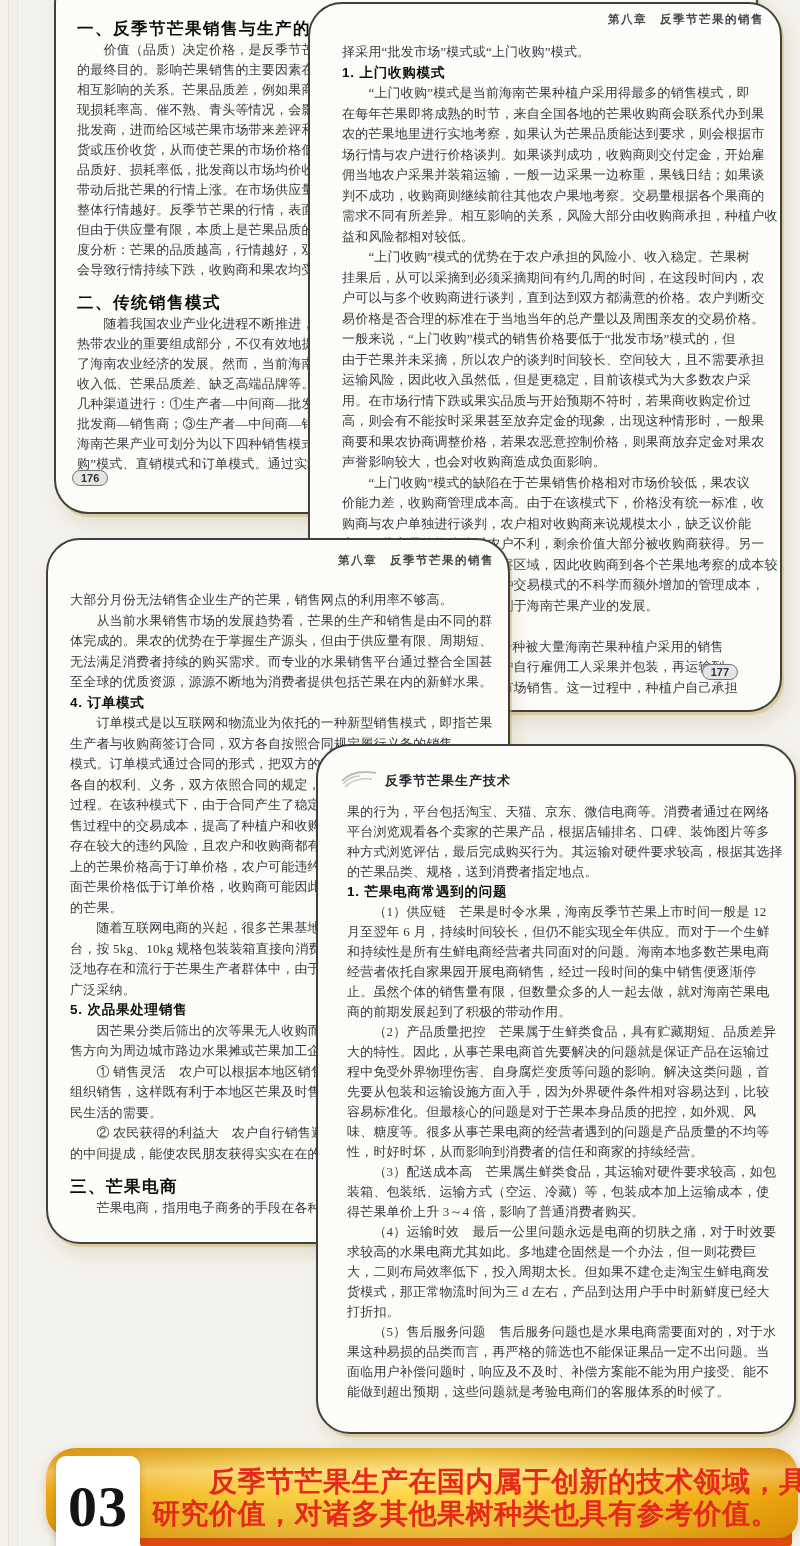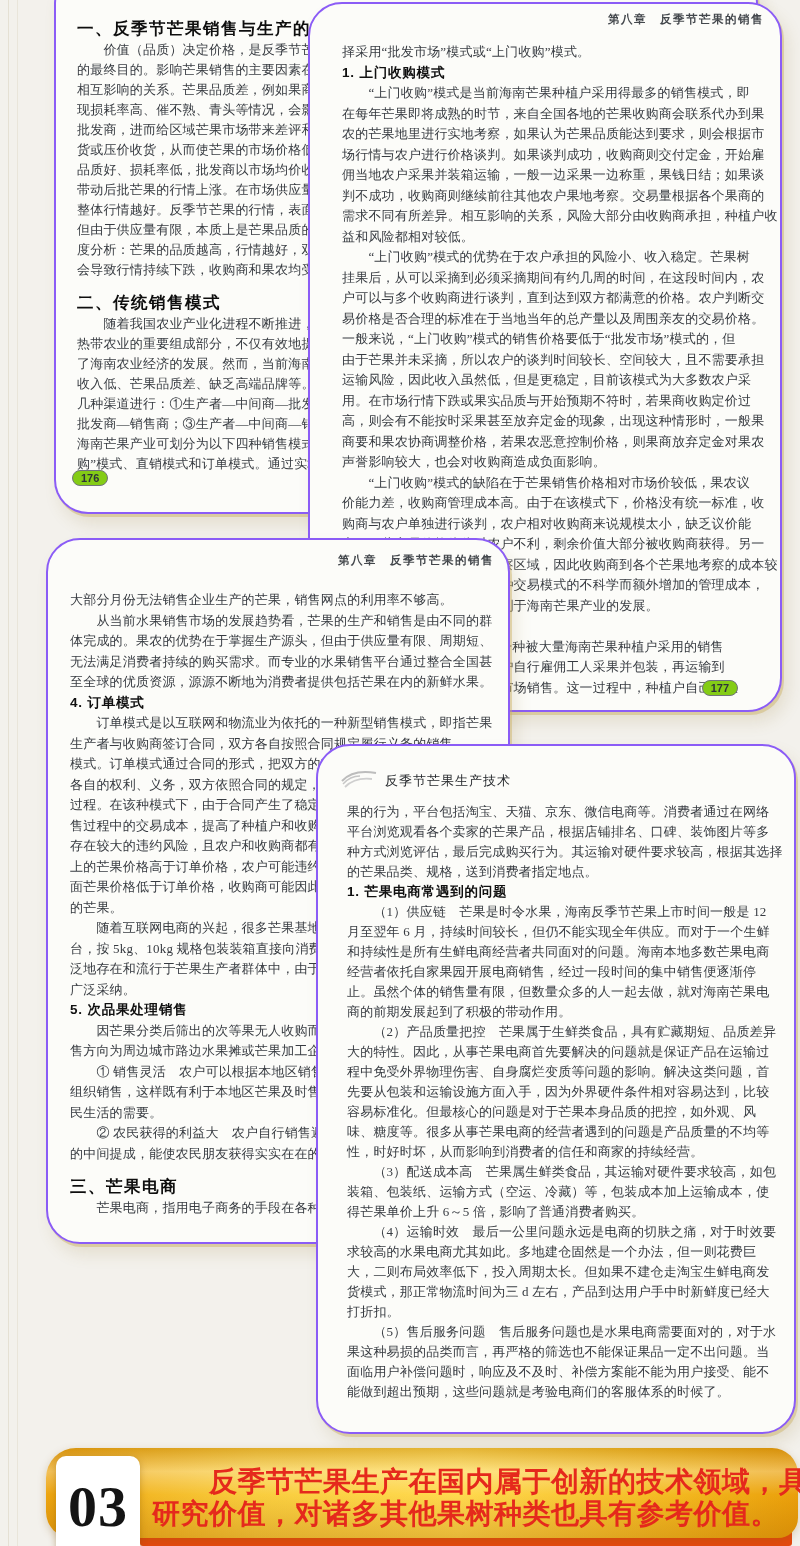--- a/index.html
+++ b/index.html
@@ -7,21 +7,21 @@
     position:relative;width:800px;height:1546px;overflow:hidden;
     background:#f3f1ec;
     font-family:"Liberation Serif","DejaVu Serif",serif;
   }
   body::before{ 
     content:"";position:absolute;left:8px;top:0;width:8px;height:100%;
     border-left:1px solid rgba(205,195,165,.35);border-right:1px solid rgba(205,195,165,.25);
   }
   .page{
     position:absolute;background:#fcfcf9;
-    border:2px solid #8b5cf6;border-radius:34px;
+    border:2px solid #404040;border-radius:34px;
     box-shadow:2px 3px 0 rgba(204,178,98,.45), 6px 10px 16px rgba(150,125,55,.16);
     overflow:hidden;
   }
   #page1{left:54px;top:-30px;width:700px;height:542px;z-index:1;border-top:none;}
   #page2{left:308px;top:2px;width:470px;height:706px;z-index:2;}
   #page3{left:46px;top:538px;width:460px;height:702px;z-index:3;}
   #page4{left:316px;top:744px;width:476px;height:686px;z-index:4;}
 
   .pbody{position:absolute;}
   #page1 .pbody{left:21px;top:36px;--lh:20px;width:640px;}
@@ -49,32 +49,32 @@
     font-family:"Liberation Sans","DejaVu Sans",sans-serif;
     font-weight:bold;font-size:11.5px;color:#43474c;letter-spacing:1.5px;
   }
   #page2 .page-header{top:8px;right:16px;}
   #page3 .page-header{top:13px;right:14px;}
 
   .badge{
     position:absolute;
     font-family:"Liberation Sans","DejaVu Sans",sans-serif;
     font-weight:bold;font-size:11px;color:#2e3338;
-    border:1.5px solid #70757a;border-radius:9px;padding:1px 8px;background:#84cc16;
+    border:1.5px solid #70757a;border-radius:9px;padding:1px 8px;background:#e5e5e5;
   }
   #page1 .badge{left:16px;top:500px;}
-  #page2 .badge{right:42px;top:676px;}
+  #page2 .badge{right:42px;top:660px;}
 
   .brand{
     position:absolute;left:22px;top:22px;
     display:flex;align-items:center;gap:7px;
   }
   .brand .brand-text{
     font-family:"Liberation Sans","DejaVu Sans",sans-serif;
-    font-weight:normal;font-size:13px;color:#26292d;letter-spacing:1px;
+    font-weight:bold;font-size:13px;color:#26292d;letter-spacing:1px;
   }
 
   #red-strip{
     position:absolute;left:140px;top:1522px;width:652px;height:24px;
     background:#e4490f;z-index:5;border-radius:3px;
   }
   #banner{
     position:absolute;left:46px;top:1448px;width:752px;height:90px;z-index:6;
     border-radius:30px 26px 20px 26px;
     background:
@@ -233,21 +233,21 @@
       <div class="ln b">商的前期发展起到了积极的带动作用。</div>
       <div class="ln b">　　（2）产品质量把控　芒果属于生鲜类食品，具有贮藏期短、品质差异</div>
       <div class="ln b">大的特性。因此，从事芒果电商首先要解决的问题就是保证产品在运输过</div>
       <div class="ln b">程中免受外界物理伤害、自身腐烂变质等问题的影响。解决这类问题，首</div>
       <div class="ln b">先要从包装和运输设施方面入手，因为外界硬件条件相对容易达到，比较</div>
       <div class="ln b">容易标准化。但最核心的问题是对于芒果本身品质的把控，如外观、风</div>
       <div class="ln b">味、糖度等。很多从事芒果电商的经营者遇到的问题是产品质量的不均等</div>
       <div class="ln b">性，时好时坏，从而影响到消费者的信任和商家的持续经营。</div>
       <div class="ln b">　　（3）配送成本高　芒果属生鲜类食品，其运输对硬件要求较高，如包</div>
       <div class="ln b">装箱、包装纸、运输方式（空运、冷藏）等，包装成本加上运输成本，使</div>
-      <div class="ln b">得芒果单价上升 6～5 倍，影响了普通消费者购买。</div>
+      <div class="ln b">得芒果单价上升 3～4 倍，影响了普通消费者购买。</div>
       <div class="ln b">　　（4）运输时效　最后一公里问题永远是电商的切肤之痛，对于时效要</div>
       <div class="ln b">求较高的水果电商尤其如此。多地建仓固然是一个办法，但一则花费巨</div>
       <div class="ln b">大，二则布局效率低下，投入周期太长。但如果不建仓走淘宝生鲜电商发</div>
       <div class="ln b">货模式，那正常物流时间为三 d 左右，产品到达用户手中时新鲜度已经大</div>
       <div class="ln b">打折扣。</div>
       <div class="ln b">　　（5）售后服务问题　售后服务问题也是水果电商需要面对的，对于水</div>
       <div class="ln b">果这种易损的品类而言，再严格的筛选也不能保证果品一定不出问题。当</div>
       <div class="ln b">面临用户补偿问题时，响应及不及时、补偿方案能不能为用户接受、能不</div>
       <div class="ln b">能做到超出预期，这些问题就是考验电商们的客服体系的时候了。</div>
     </div>

